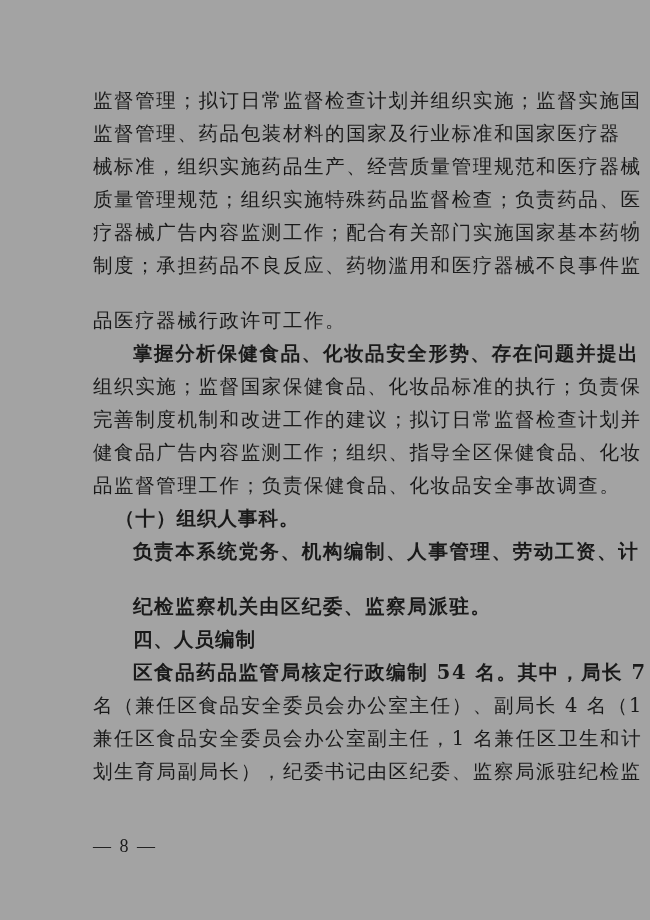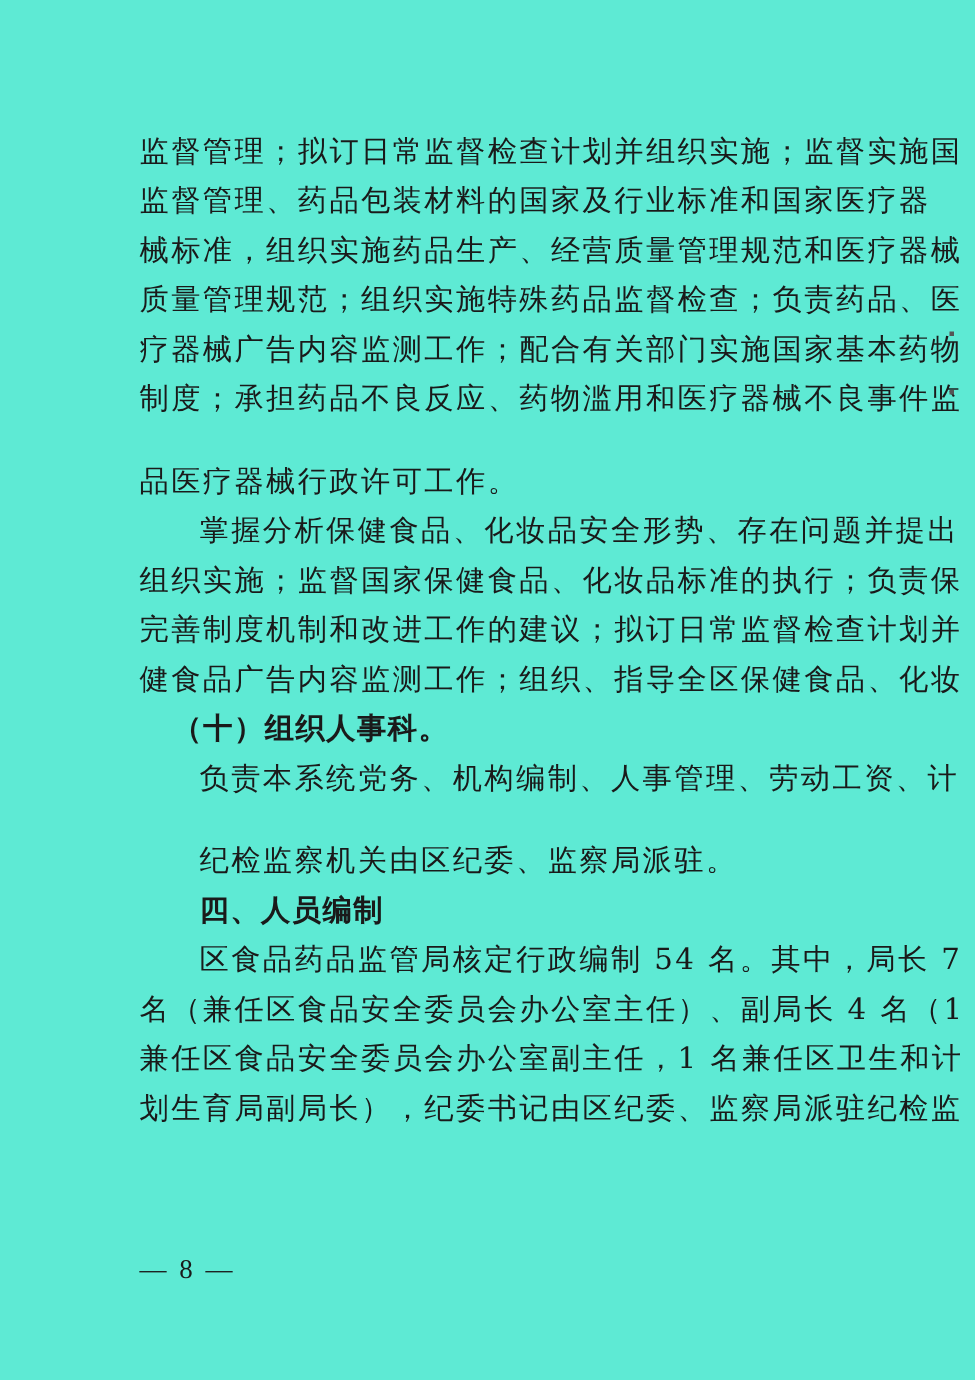--- a/index.html
+++ b/index.html
@@ -13,21 +13,21 @@
       position: relative;
       overflow: hidden;
       font-family: "DejaVu Serif", "Liberation Serif", serif;
       color: #1a1a1a;
     }
     .page {
       position: absolute;
       left: 0; top: 0;
       width: 650px;
       height: 920px;
-      background: #5eead4;
+      background: #a3a3a3;
     }
     .body-text {
       position: absolute;
       left: 93px;
       top: 84px;
       width: 470px;
     }
     .line {
       height: 33px;
       line-height: 33px;
@@ -36,20 +36,21 @@
       white-space: nowrap;
       text-align: justify;
       text-align-last: justify;
     }
     .line.short {
       text-align-last: left;
       margin-top: 22px;
     }
     .indent {
       padding-left: 40px;
+      font-weight: bold;
     }
     .heading {
       font-family: "DejaVu Sans", "Liberation Sans", sans-serif;
       font-weight: bold;
       text-align-last: left;
       letter-spacing: 1px;
     }
     .heading.paren {
       padding-left: 22px;
     }
@@ -80,20 +81,21 @@
     <div class="line">械标准，组织实施药品生产、经营质量管理规范和医疗器械</div>
     <div class="line">质量管理规范；组织实施特殊药品监督检查；负责药品、医</div>
     <div class="line">疗器械广告内容监测工作；配合有关部门实施国家基本药物</div>
     <div class="line">制度；承担药品不良反应、药物滥用和医疗器械不良事件监</div>
     <div class="line short">品医疗器械行政许可工作。</div>
 
     <div class="line indent">掌握分析保健食品、化妆品安全形势、存在问题并提出</div>
     <div class="line">组织实施；监督国家保健食品、化妆品标准的执行；负责保</div>
     <div class="line">完善制度机制和改进工作的建议；拟订日常监督检查计划并</div>
     <div class="line">健食品广告内容监测工作；组织、指导全区保健食品、化妆</div>
+    <div class="line">品监督管理工作；负责保健食品、化妆品安全事故调查。</div>
 
     <div class="line heading paren">（十）组织人事科。</div>
     <div class="line indent">负责本系统党务、机构编制、人事管理、劳动工资、计</div>
     <div class="line indent short">纪检监察机关由区纪委、监察局派驻。</div>
 
     <div class="line heading indent">四、人员编制</div>
     <div class="line indent">区食品药品监管局核定行政编制 54 名。其中，局长 7</div>
     <div class="line">名（兼任区食品安全委员会办公室主任）、副局长 4 名（1 名</div>
     <div class="line">兼任区食品安全委员会办公室副主任，1 名兼任区卫生和计</div>
     <div class="line">划生育局副局长），纪委书记由区纪委、监察局派驻纪检监</div>

